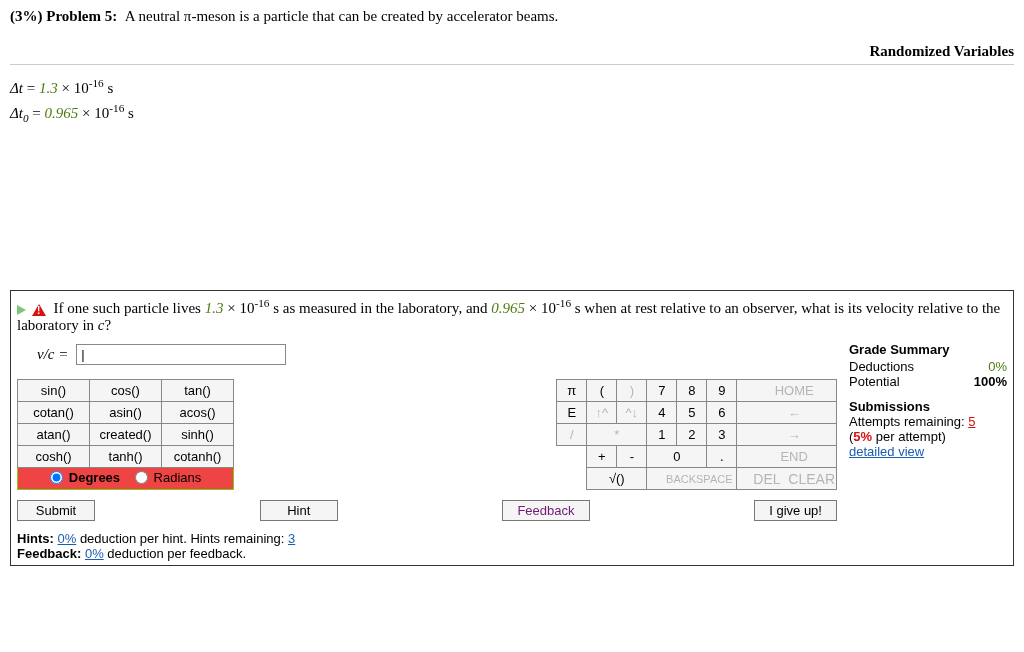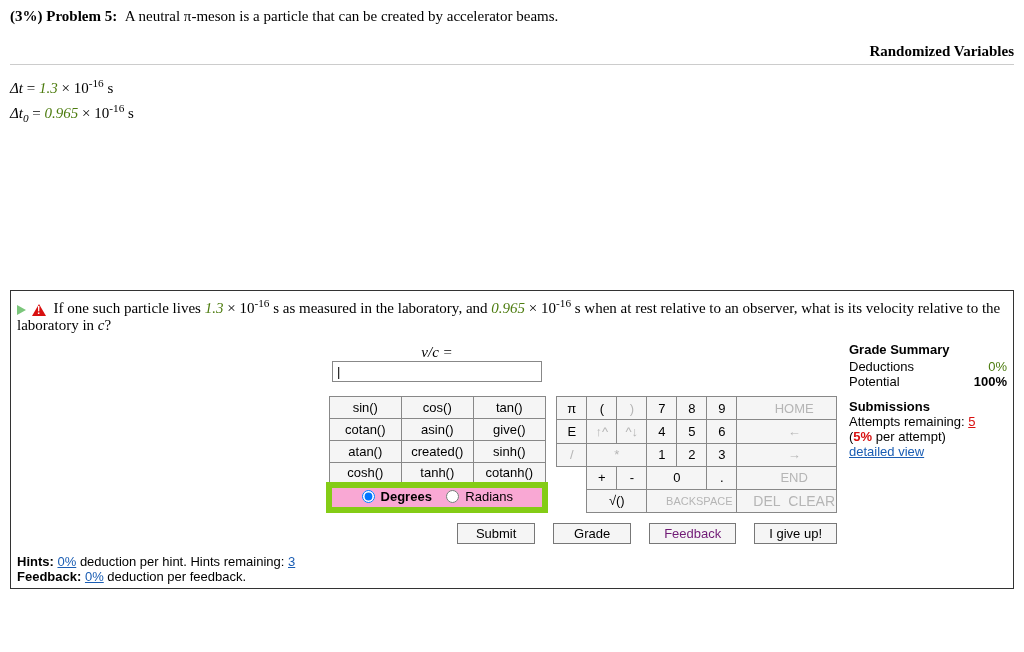--- a/index.html
+++ b/index.html
@@ -49,21 +49,21 @@
   border-right: 7px solid transparent;
   border-bottom: 12px solid #d81010;
 }
 .warn::after {
   content: "!";
   position: absolute; left: 0; top: 1px;
   width: 14px; text-align: center;
   font-size: 10px; color: #fff; font-weight: bold;
   font-family: Arial, sans-serif;
 }
-.ans-row { display: flex; align-items: center; gap: 0; margin: 2px 0 14px 20px; flex-direction: column; }
+.ans-row { display: flex; align-items: center; gap: 8px; margin: 2px 0 14px 20px; }
 .ans-input {
   font-family: Arial, sans-serif;
   font-size: 13px;
   padding: 2px 4px;
   width: 210px;
   border: 1px solid #888;
 }
 .layout {
   display: flex;
   align-items: flex-start;
@@ -75,50 +75,50 @@
   font-size: 13px;
   padding-left: 12px;
 }
 .grade-h { font-weight: bold; margin-bottom: 2px; }
 .grade-row { display: flex; justify-content: space-between; }
 .subm-h { font-weight: bold; margin-top: 10px; }
 .redu { color: #d81010; text-decoration: underline; }
 .bluelink { color: #1a5db3; text-decoration: underline; cursor: pointer; }
 .pad-area {
   display: flex;
-  justify-content: flex-end;
+  justify-content: space-between;
   gap: 8px;
   margin: 6px 0 2px 0;
 }
 table.fnpad, table.numpad {
   border-collapse: collapse;
   font-family: Arial, sans-serif;
   font-size: 13px;
 }
 table.fnpad td, table.numpad td {
   border: 1px solid #888;
   text-align: center;
   background: #f5f5f5;
   cursor: pointer;
   user-select: none;
 }
 table.fnpad td { width: 72px; height: 22px; }
 table.numpad td { width: 30px; height: 22px; }
 table.numpad td.wide { width: 78px; padding-left: 16px; }
 td.dim { color: #b5b5b5; }
 tr.degrad td {
-  background: #f9a8d4;
-  border: 6px solid #84cc16;
+  background: #ef4444;
+  border: 1px solid #84cc16;
   height: 22px;
 }
 .deglabel { display: inline-flex; align-items: center; gap: 4px; }
 input[type=radio] { margin: 0 2px 0 0; }
 .btn-row {
   display: flex;
-  justify-content: flex-end;
+  justify-content: space-between;
   gap: 18px;
   margin: 10px 0 2px 0;
 }
 .btn {
   font-family: Arial, sans-serif;
   font-size: 13px;
   border: 1px solid #777;
   background: #f5f5f5;
   padding: 2px 14px;
   min-width: 78px;
@@ -183,21 +183,21 @@
         <table class="fnpad">
           <tbody>
               <tr>
             <td>sin()</td>
             <td>cos()</td>
             <td>tan()</td>
           </tr>
           <tr>
             <td>cotan()</td>
             <td>asin()</td>
-            <td>give()</td>
+            <td>acos()</td>
           </tr>
           <tr>
             <td>atan()</td>
             <td>created()</td>
             <td>sinh()</td>
           </tr>
           <tr>
             <td>cosh()</td>
             <td>tanh()</td>
             <td>cotanh()</td>
@@ -261,21 +261,21 @@
             <td class="wide dim" style="font-size:14px">
               <span>DEL</span>&nbsp;&nbsp;<span>CLEAR</span>
             </td>
           </tr>
         </tbody>
           </table>
       </div>
 
       <div class="btn-row">
         <div class="btn">Submit</div>
-        <div class="btn">Grade</div>
+        <div class="btn">Hint</div>
         <div class="btn dim">Feedback</div>
         <div class="btn">I give up!</div>
       </div>
     </div>
 
     <div class="right-col">
       <div class="grade-h">Grade Summary</div>
       <div class="grade-row">
         <span>Deductions</span>
         <span class="redv">0%</span>

